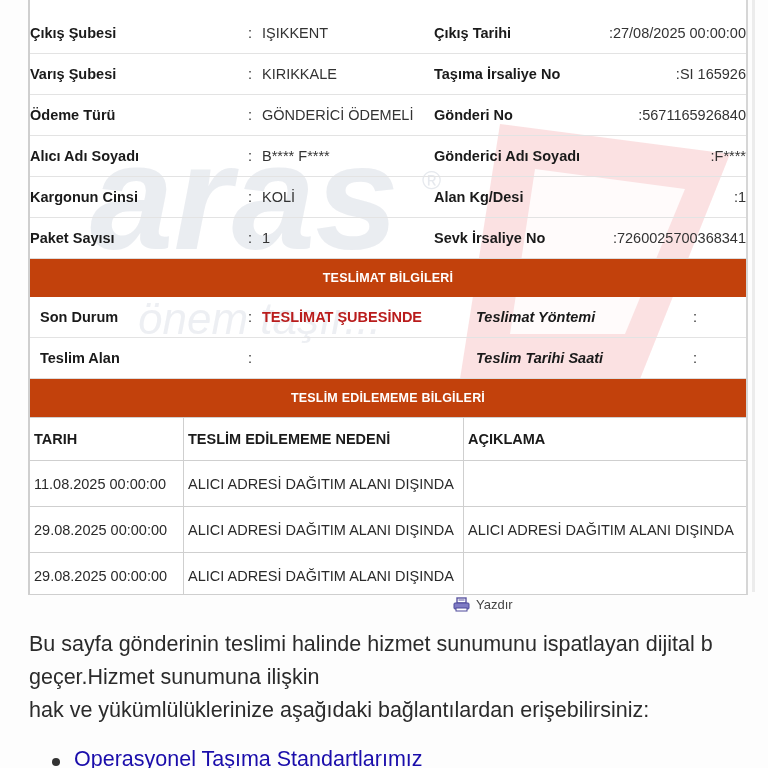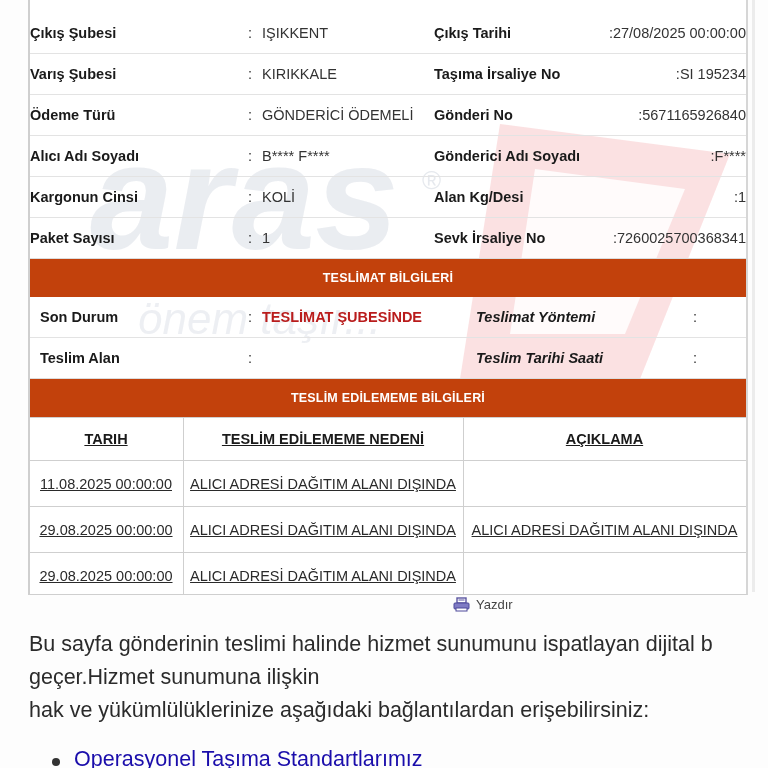--- a/index.html
+++ b/index.html
@@ -85,25 +85,24 @@
     .row-delivery .d4 { flex: 1; }
     .red { color: #b91c1c; font-weight: bold; text-align: center; }
 
     table.undelivered {
       border-collapse: collapse;
       width: 716px;
       font-size: 14.5px;
     }
     table.undelivered th, table.undelivered td {
       border: 1px solid #cfcfcf;
-      text-align: center;
+      text-align: left;
       padding: 0 5px 0 4px;
       height: 44px;
       color: #2a2a2a;
-      text-decoration: underline;
     }
     table.undelivered th {
       font-weight: bold;
       color: #1a1a1a;
       height: 42px;
     }
     table.undelivered td { font-weight: normal; height: 45px; }
     table.undelivered tr > *:first-child { border-left: none; width: 144px; }
     table.undelivered tr > *:nth-child(2) { width: 270px; }
     table.undelivered tr > *:last-child { border-right: none; }
@@ -172,21 +171,21 @@
         <div class="row">
           <div class="c1 lbl">Çıkış Şubesi</div>
           <div class="c2 val"><span class="colon">:</span><span>IŞIKKENT</span></div>
           <div class="c3 lbl">Çıkış Tarihi</div>
           <div class="c4 val"><span class="colon">:</span><span>27/08/2025 00:00:00</span></div>
         </div>
         <div class="row">
           <div class="c1 lbl">Varış Şubesi</div>
           <div class="c2 val"><span class="colon">:</span><span>KIRIKKALE</span></div>
           <div class="c3 lbl">Taşıma İrsaliye No</div>
-          <div class="c4 val"><span class="colon">:</span><span>SI 195234</span></div>
+          <div class="c4 val"><span class="colon">:</span><span>SI 165926</span></div>
         </div>
         <div class="row">
           <div class="c1 lbl">Ödeme Türü</div>
           <div class="c2 val"><span class="colon">:</span><span>GÖNDERİCİ ÖDEMELİ</span></div>
           <div class="c3 lbl">Gönderi No</div>
           <div class="c4 val"><span class="colon">:</span><span>5671165926840</span></div>
         </div>
         <div class="row">
           <div class="c1 lbl">Alıcı Adı Soyadı</div>
           <div class="c2 val"><span class="colon">:</span><span>B**** F****</span></div>

